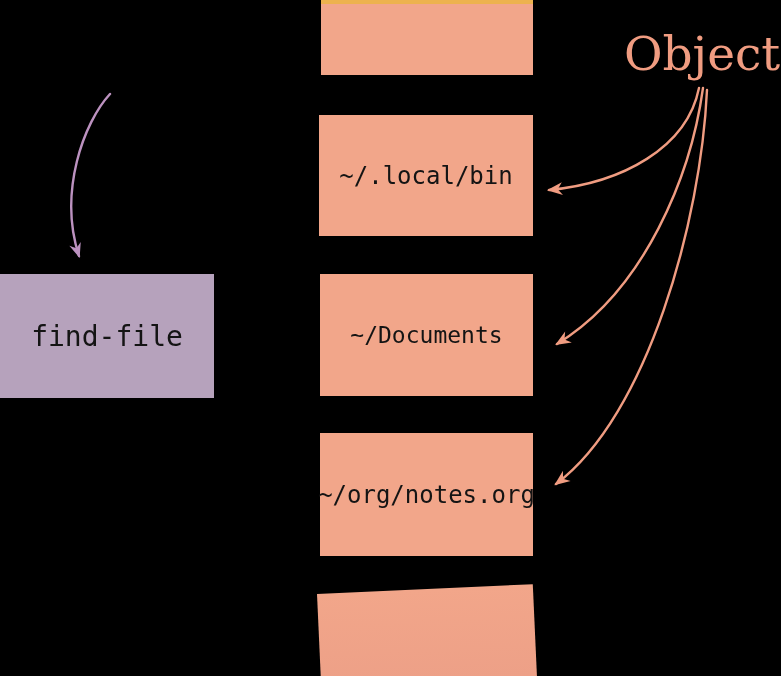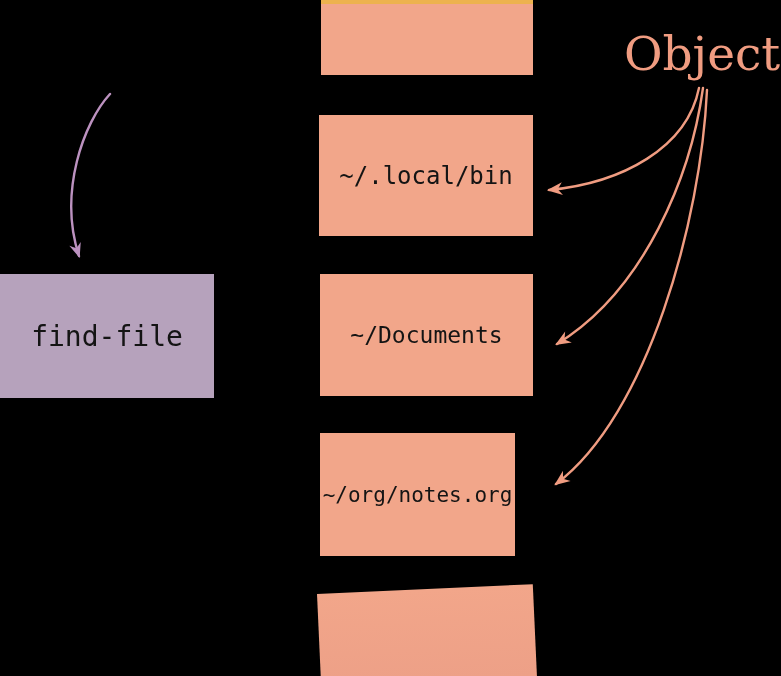--- a/index.html
+++ b/index.html
@@ -41,21 +41,21 @@
     color: var(--box-text);
     white-space: nowrap;
   }
   .salmon { background: var(--object-fill); }
   .purple { background: var(--action-fill); text-align: right; }
   .box-find-file { left: 0px; top: 274px; width: 214px; height: 124px; font-size: 28px; }
   .box-partial-top { left: 321px; top: 0px; width: 212px; height: 75px;
                      border-top: 4px solid var(--object-fill-edge); box-sizing: border-box; }
   .box-local-bin  { left: 319px; top: 115px; width: 214px; height: 121px; font-size: 24px; }
   .box-documents  { left: 320px; top: 274px; width: 213px; height: 122px; font-size: 23px; }
-  .box-notes-org  { left: 320px; top: 433px; width: 195px; height: 123px; font-size: 21px; }
+  .box-notes-org  { left: 320px; top: 433px; width: 213px; height: 123px; font-size: 24px; }
   .box-partial-bottom {
     left: 317px; top: 594px; width: 216px; height: 92px;
     transform: rotate(-2.6deg);
     transform-origin: 0 0;
     background: linear-gradient(180deg, var(--object-fill) 0%, #eda087 100%);
   }
   .arrows {
     position: absolute;
     left: 0; top: 0;
     width: 781px; height: 676px;

